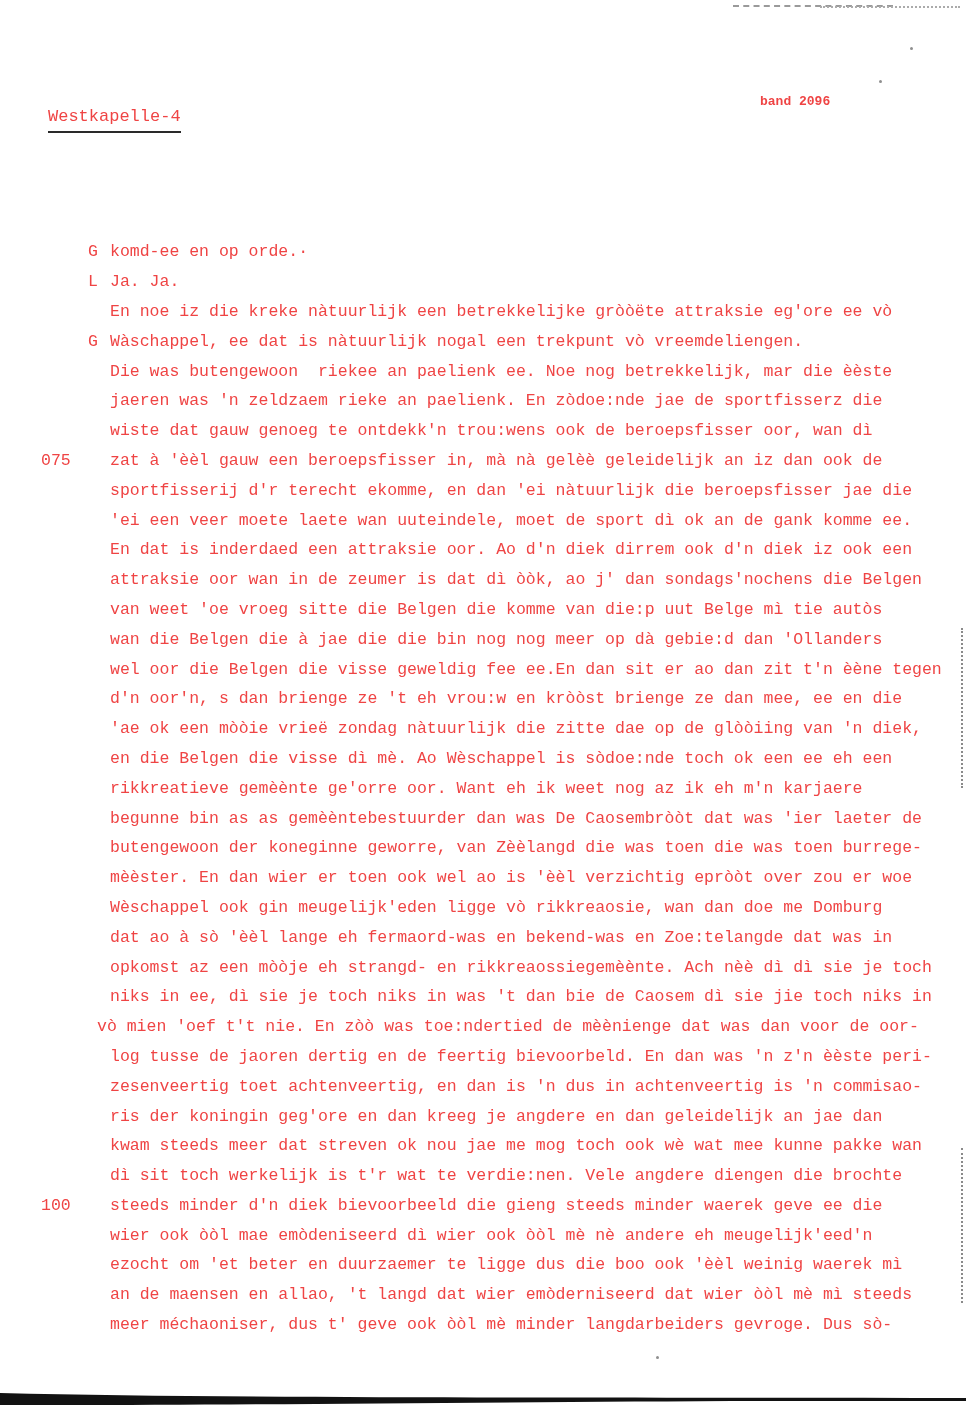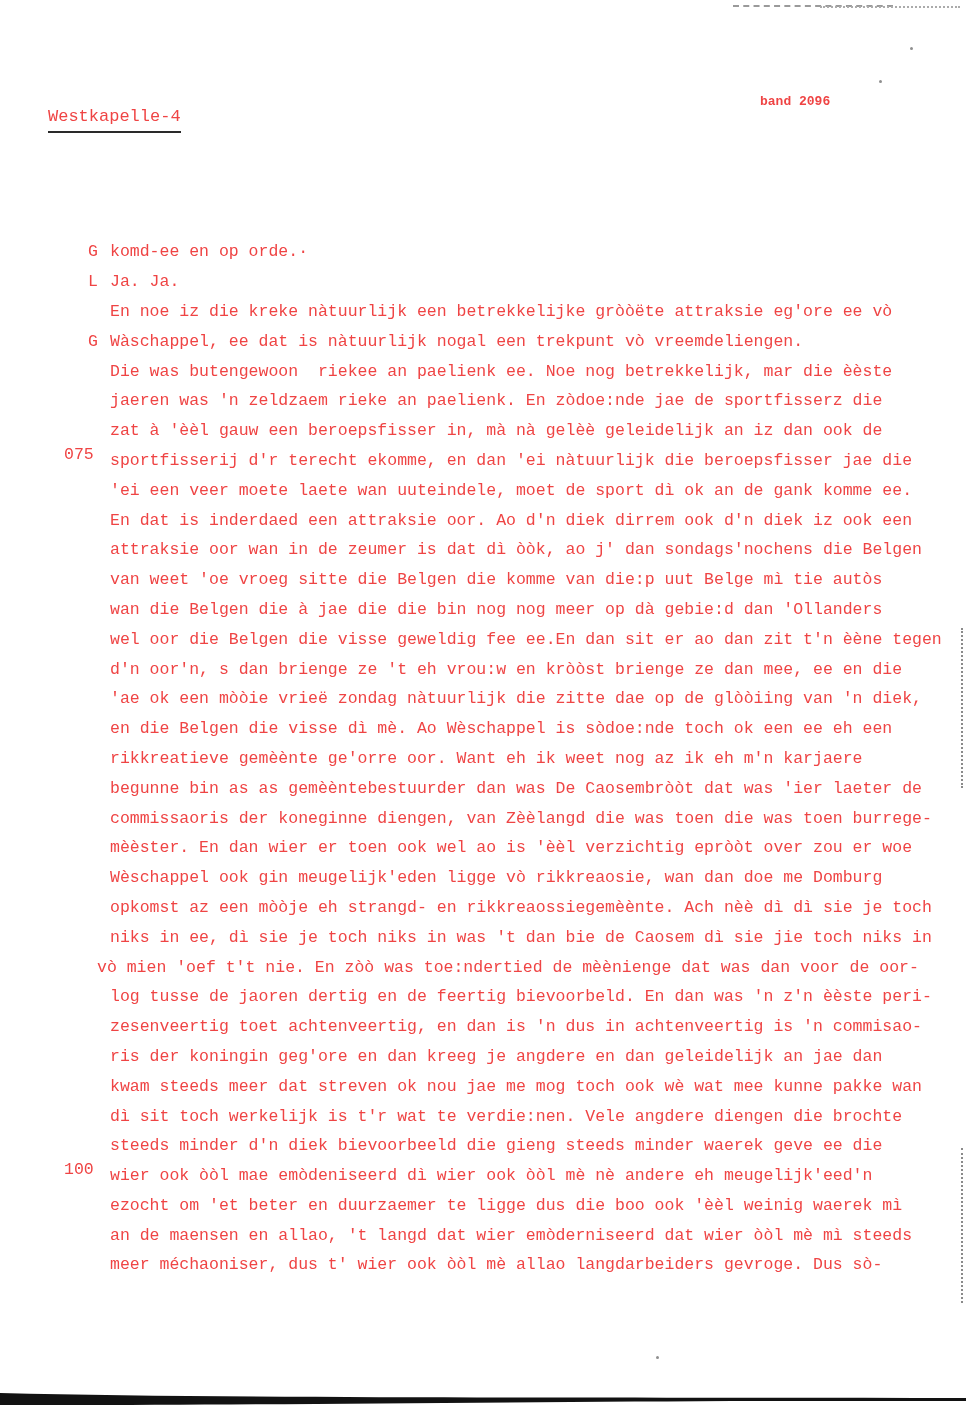--- a/index.html
+++ b/index.html
@@ -42,21 +42,21 @@
     left: 0;
     width: 966px;
   }
   .t-line {
     position: relative;
     height: 29.8px;
     font-size: 16.5px;
     line-height: 29.8px;
     white-space: pre;
   }
-  .t-line .num      { position: absolute; left: 64px; margin-top: 24px;  }
+  .t-line .num      { position: absolute; left: 41px;  }
   .t-line .speaker  { position: absolute; left: 88px;  }
   .t-line .text     { position: absolute; left: 110px; }
   .t-line.outdent .text { left: 97px; }
 
   
   .top-dash-line {
     position: absolute;
     top: 5px; left: 733px; width: 160px;
     border-top: 2px dashed #9a9a9a;
   }
@@ -124,20 +124,25 @@
     <span class="text">Die was butengewoon  riekee an paelienk ee. Noe nog betrekkelijk, mar die èèste</span>
   </div>
       <div class="t-line normal">
     <span class="num"></span>
     <span class="speaker"></span>
     <span class="text">jaeren was 'n zeldzaem rieke an paelienk. En zòdoe:nde jae de sportfisserz die</span>
   </div>
       <div class="t-line normal">
     <span class="num"></span>
     <span class="speaker"></span>
+    <span class="text">wiste dat gauw genoeg te ontdekk'n trou:wens ook de beroepsfisser oor, wan dì</span>
+  </div>
+      <div class="t-line normal">
+    <span class="num"></span>
+    <span class="speaker"></span>
     <span class="text">zat à 'èèl gauw een beroepsfisser in, mà nà gelèè geleidelijk an iz dan ook de</span>
   </div>
       <div class="t-line normal">
     <span class="num"></span>
     <span class="speaker"></span>
     <span class="text">sportfisserij d'r terecht ekomme, en dan 'ei nàtuurlijk die beroepsfisser jae die</span>
   </div>
       <div class="t-line normal">
     <span class="num">075</span>
     <span class="speaker"></span>
@@ -189,35 +194,40 @@
     <span class="text">rikkreatieve gemèènte ge'orre oor. Want eh ik weet nog az ik eh m'n karjaere</span>
   </div>
       <div class="t-line normal">
     <span class="num"></span>
     <span class="speaker"></span>
     <span class="text">begunne bin as as gemèèntebestuurder dan was De Caosembròòt dat was 'ier laeter de</span>
   </div>
       <div class="t-line normal">
     <span class="num"></span>
     <span class="speaker"></span>
-    <span class="text">commissaoris der koneginne diengen, van Zèèlangd die was toen die was toen burrege-</span>
+    <span class="text">butengewoon der koneginne geworre, van Zèèlangd die was toen die was toen burrege-</span>
   </div>
       <div class="t-line normal">
     <span class="num"></span>
     <span class="speaker"></span>
     <span class="text">mèèster. En dan wier er toen ook wel ao is 'èèl verzichtig epròòt over zou er woe</span>
   </div>
       <div class="t-line normal">
     <span class="num"></span>
     <span class="speaker"></span>
     <span class="text">Wèschappel ook gin meugelijk'eden ligge vò rikkreaosie, wan dan doe me Domburg</span>
   </div>
       <div class="t-line normal">
     <span class="num"></span>
     <span class="speaker"></span>
+    <span class="text">dat ao à sò 'èèl lange eh fermaord-was en bekend-was en Zoe:telangde dat was in</span>
+  </div>
+      <div class="t-line normal">
+    <span class="num"></span>
+    <span class="speaker"></span>
     <span class="text">opkomst az een mòòje eh strangd- en rikkreaossiegemèènte. Ach nèè dì dì sie je toch</span>
   </div>
       <div class="t-line normal">
     <span class="num"></span>
     <span class="speaker"></span>
     <span class="text">niks in ee, dì sie je toch niks in was 't dan bie de Caosem dì sie jie toch niks in</span>
   </div>
       <div class="t-line outdent">
     <span class="num"></span>
     <span class="speaker"></span>
@@ -264,21 +274,21 @@
     <span class="text">ezocht om 'et beter en duurzaemer te ligge dus die boo ook 'èèl weinig waerek mì</span>
   </div>
       <div class="t-line normal">
     <span class="num"></span>
     <span class="speaker"></span>
     <span class="text">an de maensen en allao, 't langd dat wier emòderniseerd dat wier òòl mè mì steeds</span>
   </div>
       <div class="t-line normal">
     <span class="num"></span>
     <span class="speaker"></span>
-    <span class="text">meer méchaoniser, dus t' wier ook òòl mè allao langdarbeiders gevroge. Dus sò-</span>
+    <span class="text">meer méchaoniser, dus t' geve ook òòl mè minder langdarbeiders gevroge. Dus sò-</span>
   </div>
     </div>
 
   <svg class="bottom-bar" width="966" height="22" aria-hidden="true">
     <path d="M0,5 C250,11 600,9 966,10 L966,13 C600,12 250,18 0,17 Z" fill="#121212"></path>
   </svg>
 
 </div>
 
 </body></html>

